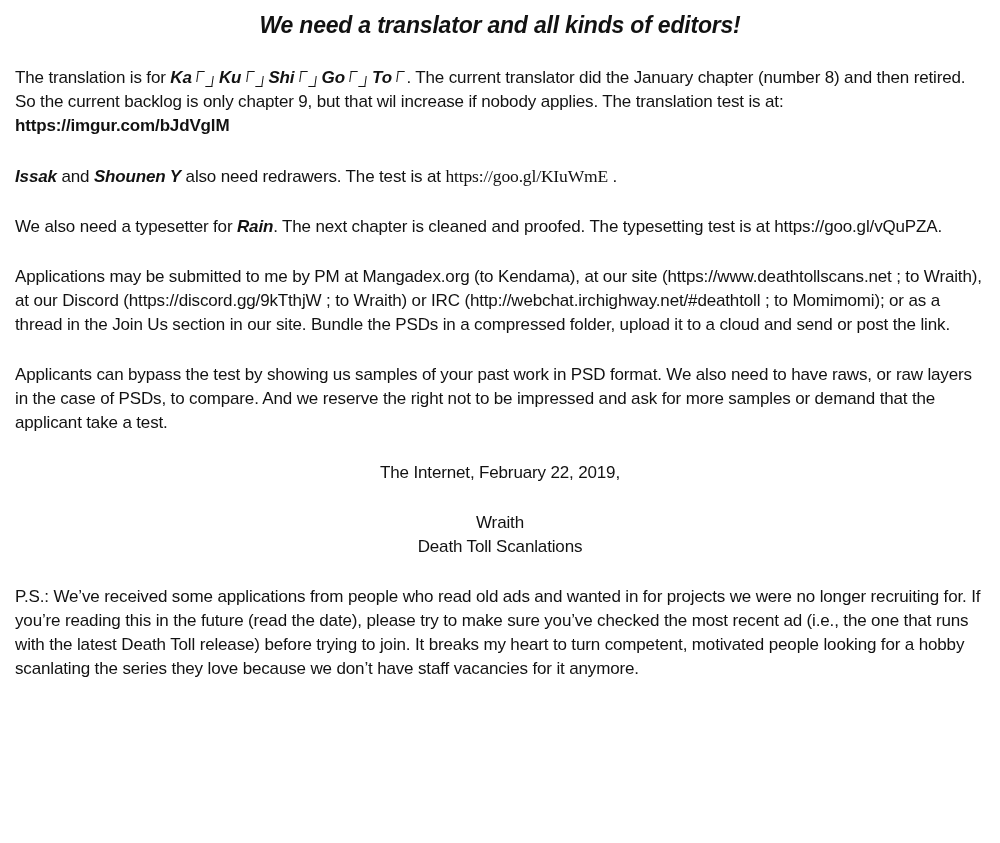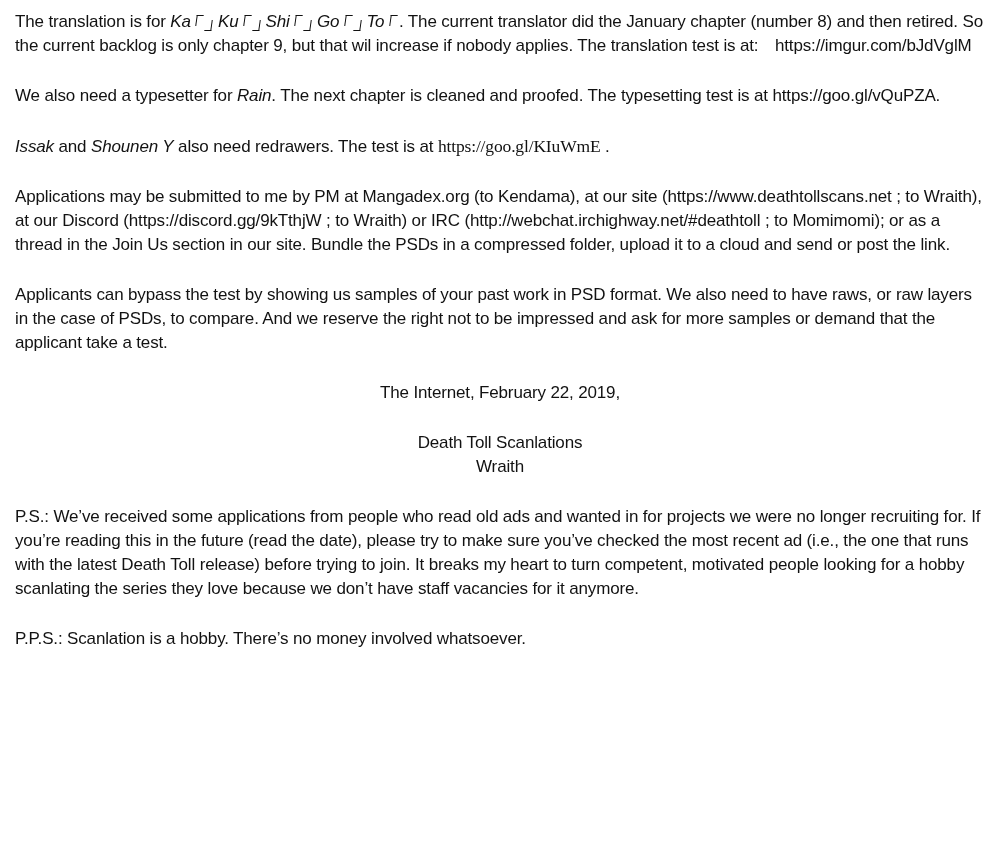--- a/index.html
+++ b/index.html
@@ -23,22 +23,22 @@
     letter-spacing: -0.2px;
   }
 
   p.para {
     font-size: 17px;
     line-height: 24px;
     margin: 0 0 26px 0;
     letter-spacing: -0.15px;
   }
 
-  .sy { font-weight: 400; font-style: italic; }           
-  .url-b { font-weight: 400; margin-left: 12px; }                            
+  .sy { font-weight: 700; font-style: italic; }           
+  .url-b { font-weight: 700; }                            
   .url-serif { font-family: "Liberation Serif", serif; font-size: 17.5px; } 
 
   .right { text-align: center; }
   .sig { margin-top: 20px; margin-bottom: 26px; }
   .sig .line { display: block; }
 
   
   .cjk {
     display: inline-block;
     width: 7px; height: 11px;
@@ -55,53 +55,53 @@
     border-right: 1.7px solid currentColor;
     vertical-align: -4px;
     margin: 0 1px 0 0;
   }
 </style>
 </head>
 <body>
 
 <div class="page">
 
+  <h1 class="doc-title">We need a translator and all kinds of editors!</h1>
 
   <p class="para"><span>The translation is for</span>
     <b class="sy">Ka</b>
     <span class="cjk o" aria-label="「"></span><span class="cjk c" aria-label="」"></span>
     <b class="sy">Ku</b>
     <span class="cjk o" aria-label="「"></span><span class="cjk c" aria-label="」"></span>
     <b class="sy">Shi</b>
     <span class="cjk o" aria-label="「"></span><span class="cjk c" aria-label="」"></span>
     <b class="sy">Go</b>
     <span class="cjk o" aria-label="「"></span><span class="cjk c" aria-label="」"></span>
     <b class="sy">To</b>
     <span class="cjk o" aria-label="「"></span><span>. The current translator did the January chapter (number 8) and then retired. So the current backlog is only chapter 9, but that wil increase if nobody applies. The translation test is at:</span>
     <b class="url-b">https://imgur.com/bJdVglM</b></p>
 
 
-  <p class="para"><span>We also need a typesetter for</span>
-    <b class="sy">Rain</b><span>. The next chapter is cleaned and proofed. The typesetting test is at https://goo.gl/vQuPZA.</span></p>
-
   <p class="para"><b class="sy">Issak</b>
     <span>and</span>
     <b class="sy">Shounen Y</b>
     <span>also need redrawers. The test is at</span>
     <span class="url-serif">https://goo.gl/KIuWmE</span>
     <span>.</span></p>
+
+  <p class="para"><span>We also need a typesetter for</span>
+    <b class="sy">Rain</b><span>. The next chapter is cleaned and proofed. The typesetting test is at https://goo.gl/vQuPZA.</span></p>
 
   <p class="para"><span>Applications may be submitted to me by PM at Mangadex.org (to Kendama), at our site (https://www.deathtollscans.net ; to Wraith), at our Discord (https://discord.gg/9kTthjW ; to Wraith) or IRC (http://webchat.irchighway.net/#deathtoll ; to Momimomi); or as a thread in the Join Us section in our site. Bundle the PSDs in a compressed folder, upload it to a cloud and send or post the link.</span></p>
 
   <p class="para"><span>Applicants can bypass the test by showing us samples of your past work in PSD format. We also need to have raws, or raw layers in the case of PSDs, to compare. And we reserve the right not to be impressed and ask for more samples or demand that the applicant take a test.</span></p>
 
   <p class="para right"><span>The Internet, February 22, 2019,</span></p>
 
   <p class="para right sig">
+      <span class="line">Wraith</span>
       <span class="line">Death Toll Scanlations</span>
-      <span class="line">Wraith</span>
     </p>
 
   <p class="para"><span>P.S.: We’ve received some applications from people who read old ads and wanted in for projects we were no longer recruiting for. If you’re reading this in the future (read the date), please try to make sure you’ve checked the most recent ad (i.e., the one that runs with the latest Death Toll release) before trying to join. It breaks my heart to turn competent, motivated people looking for a hobby scanlating the series they love because we don’t have staff vacancies for it anymore.</span></p>
 
-  <p class="para"><span>P.P.S.: Scanlation is a hobby. There’s no money involved whatsoever.</span></p>
 
 </div>
 
 </body></html>

